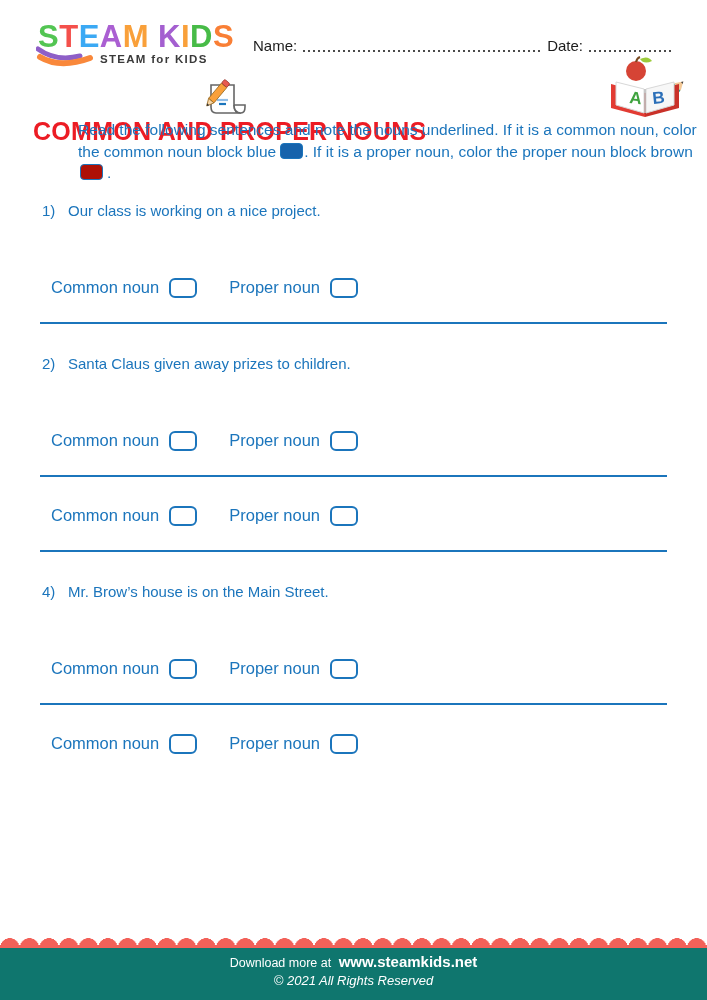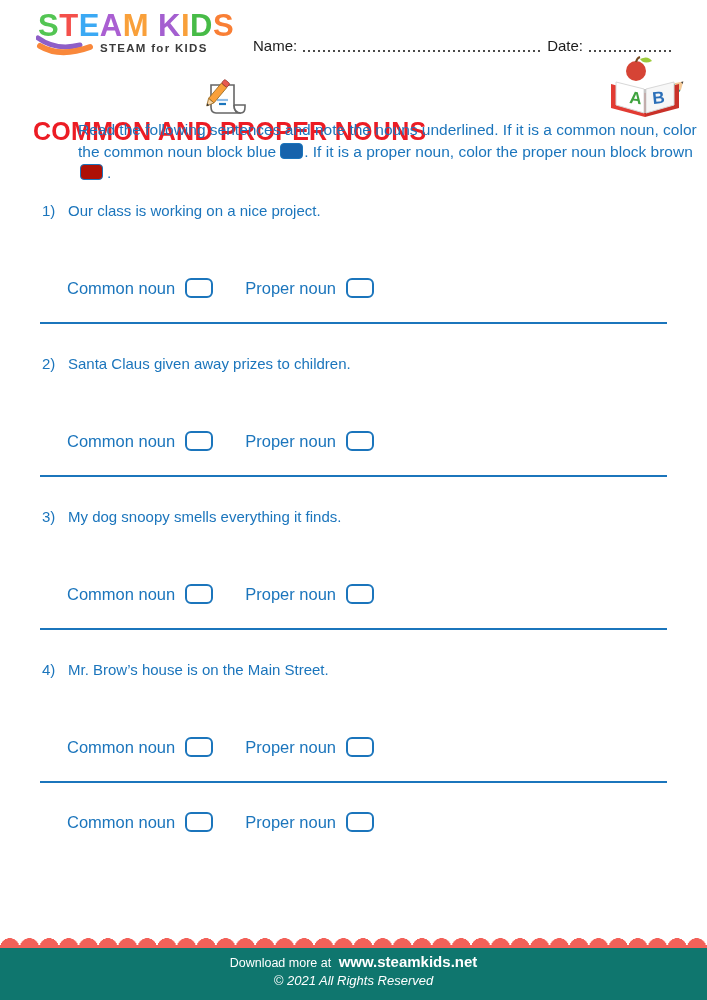--- a/index.html
+++ b/index.html
@@ -4,21 +4,21 @@
 <style>
   html, body { margin:0; padding:0; }
   body {
     width:707px; height:1000px; position:relative; overflow:hidden;
     background:#ffffff;
     font-family:"Liberation Sans", sans-serif;
     -webkit-font-smoothing:antialiased;
   }
 
   
-  .logo { position:absolute; top:11px; left:38px; }
+  .logo { position:absolute; top:22px; left:38px; }
   .logo-letters { font-size:31px; font-weight:900; letter-spacing:0.5px; line-height:30px; white-space:nowrap; }
   .logo-letters span:nth-child(6) { margin-left:9px; }
   .logo-sub { position:relative; margin-top:-2px; padding-left:62px; height:22px; }
   .logo-swoosh { position:absolute; left:-2px; top:-4px; width:68px; height:24px; }
   .logo-tagline { font-size:11.5px; font-weight:bold; color:#3a3a3a; letter-spacing:1.3px; line-height:18px; white-space:nowrap; }
 
   .namedate { position:absolute; top:36px; left:253px; right:36px; display:flex; align-items:flex-end; }
   .nd-label { font-size:15px; color:#1c1c1c; line-height:20px; }
   .dotline { height:2px; align-self:flex-end; margin:0 6px 4px 6px;
              background:repeating-linear-gradient(90deg,#4a4a4a 0 2px,transparent 2px 5px); }
@@ -38,21 +38,21 @@
     font-size:15.5px; font-weight:normal; color:#1B75BC; line-height:21.5px;margin-left:36px;
   }
   .swatch { display:inline-block; width:21px; height:14px; border-radius:4px; vertical-align:-2px; }
   .swatch.blue  { background:#1663AC; border:1.5px solid #1B75BC; margin:0 1px 0 4px; }
   .swatch.brown { background:#AE1005; border:1.5px solid #1B75BC; margin:0 4px 0 2px; }
 
   
   .questions { position:absolute; top:200px; left:42px; right:40px; }
   .sentence { font-size:15px; color:#1B75BC; line-height:22px; margin:0 0 56px 0; white-space:nowrap; }
   .q-num { display:inline-block; width:26px; }
-  .answers { display:flex; align-items:center; margin:0 0 24px 25px; height:20px; }
+  .answers { display:flex; margin:0 0 24px 9px; height:20px; }
   .ans-label { font-size:16.5px; color:#1B75BC; }
   .box { width:24px; height:16px; border:2px solid #1B75BC; border-radius:6px; margin-left:10px; background:#fff; }
   .ans-gap { width:32px; }
   .divider { border:none; border-top:2px solid #1B75BC; margin:0 0 29px -2px; }
 
   
   .footer { position:absolute; left:0; right:0; bottom:0; height:52px; background:#F26159;
             color:#ffffff; text-align:center; }
   .footer::before { content:""; position:absolute; top:-10px; left:0; right:0; height:10px;
             background-image:radial-gradient(circle 9.9px at 50% 100%, #F26159 98%, transparent 100%);
@@ -146,21 +146,20 @@
       <span class="ans-label">Common noun</span>
       <span class="box"></span>
       <span class="ans-gap"></span>
       <span class="ans-label">Proper noun</span>
       <span class="box"></span>
     </div>
     <hr class="divider">
   </div>
 
   <div class="question">
-    <p class="sentence"><span class="q-num">3)</span><span>My dog snoopy smells everything it finds.</span></p>
     <div class="answers">
       <span class="ans-label">Common noun</span>
       <span class="box"></span>
       <span class="ans-gap"></span>
       <span class="ans-label">Proper noun</span>
       <span class="box"></span>
     </div>
     <hr class="divider">
   </div>
 

